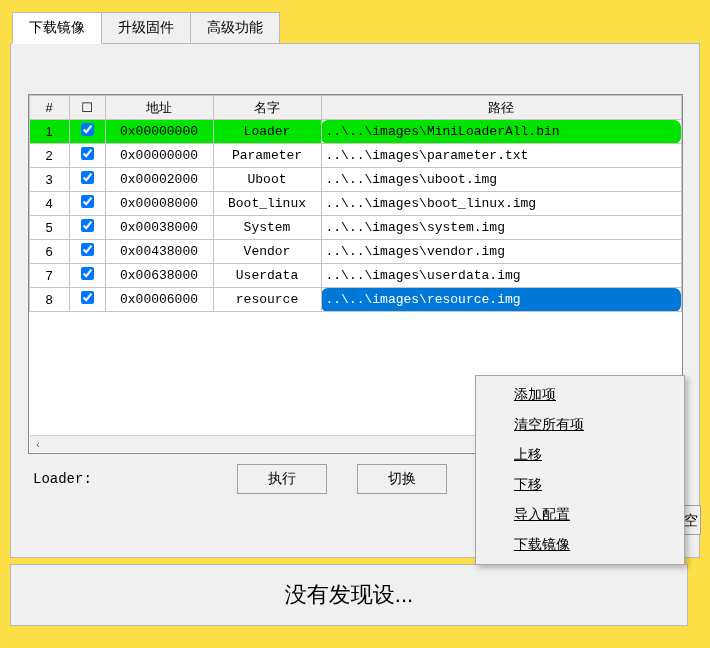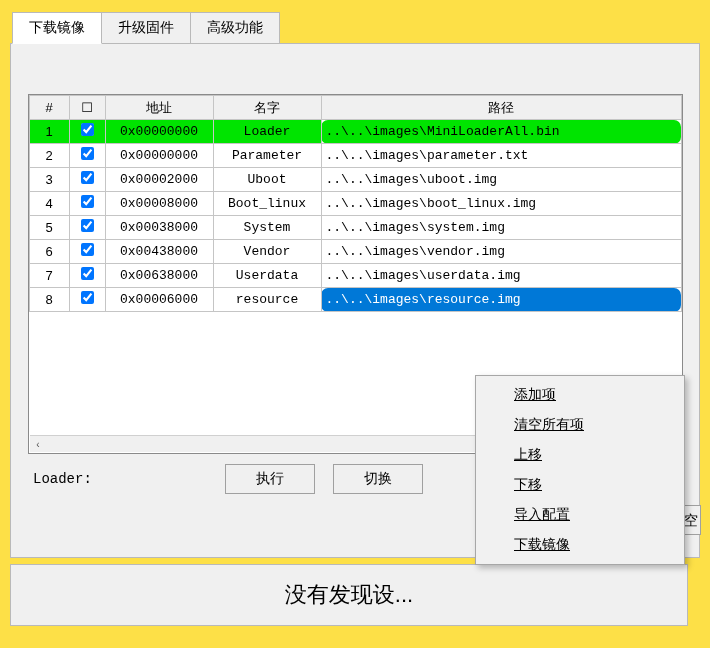--- a/index.html
+++ b/index.html
@@ -107,21 +107,21 @@
   }
   .scrollbar-h .arrow {
     width: 17px; height: 17px;
     display:flex; align-items:center; justify-content:center;
     cursor: pointer;
   }
   .bottom-row {
     display: flex;
     align-items: center;
     margin: 10px 6px;
-    gap: 18px;
+    gap: 30px;
   }
   .loader-label {
     font-family: "Consolas","Courier New",monospace;
     font-size: 14px;
     padding-left: 6px;
     width: 180px;
   }
   button.btn {
     width: 90px;
     height: 30px;

